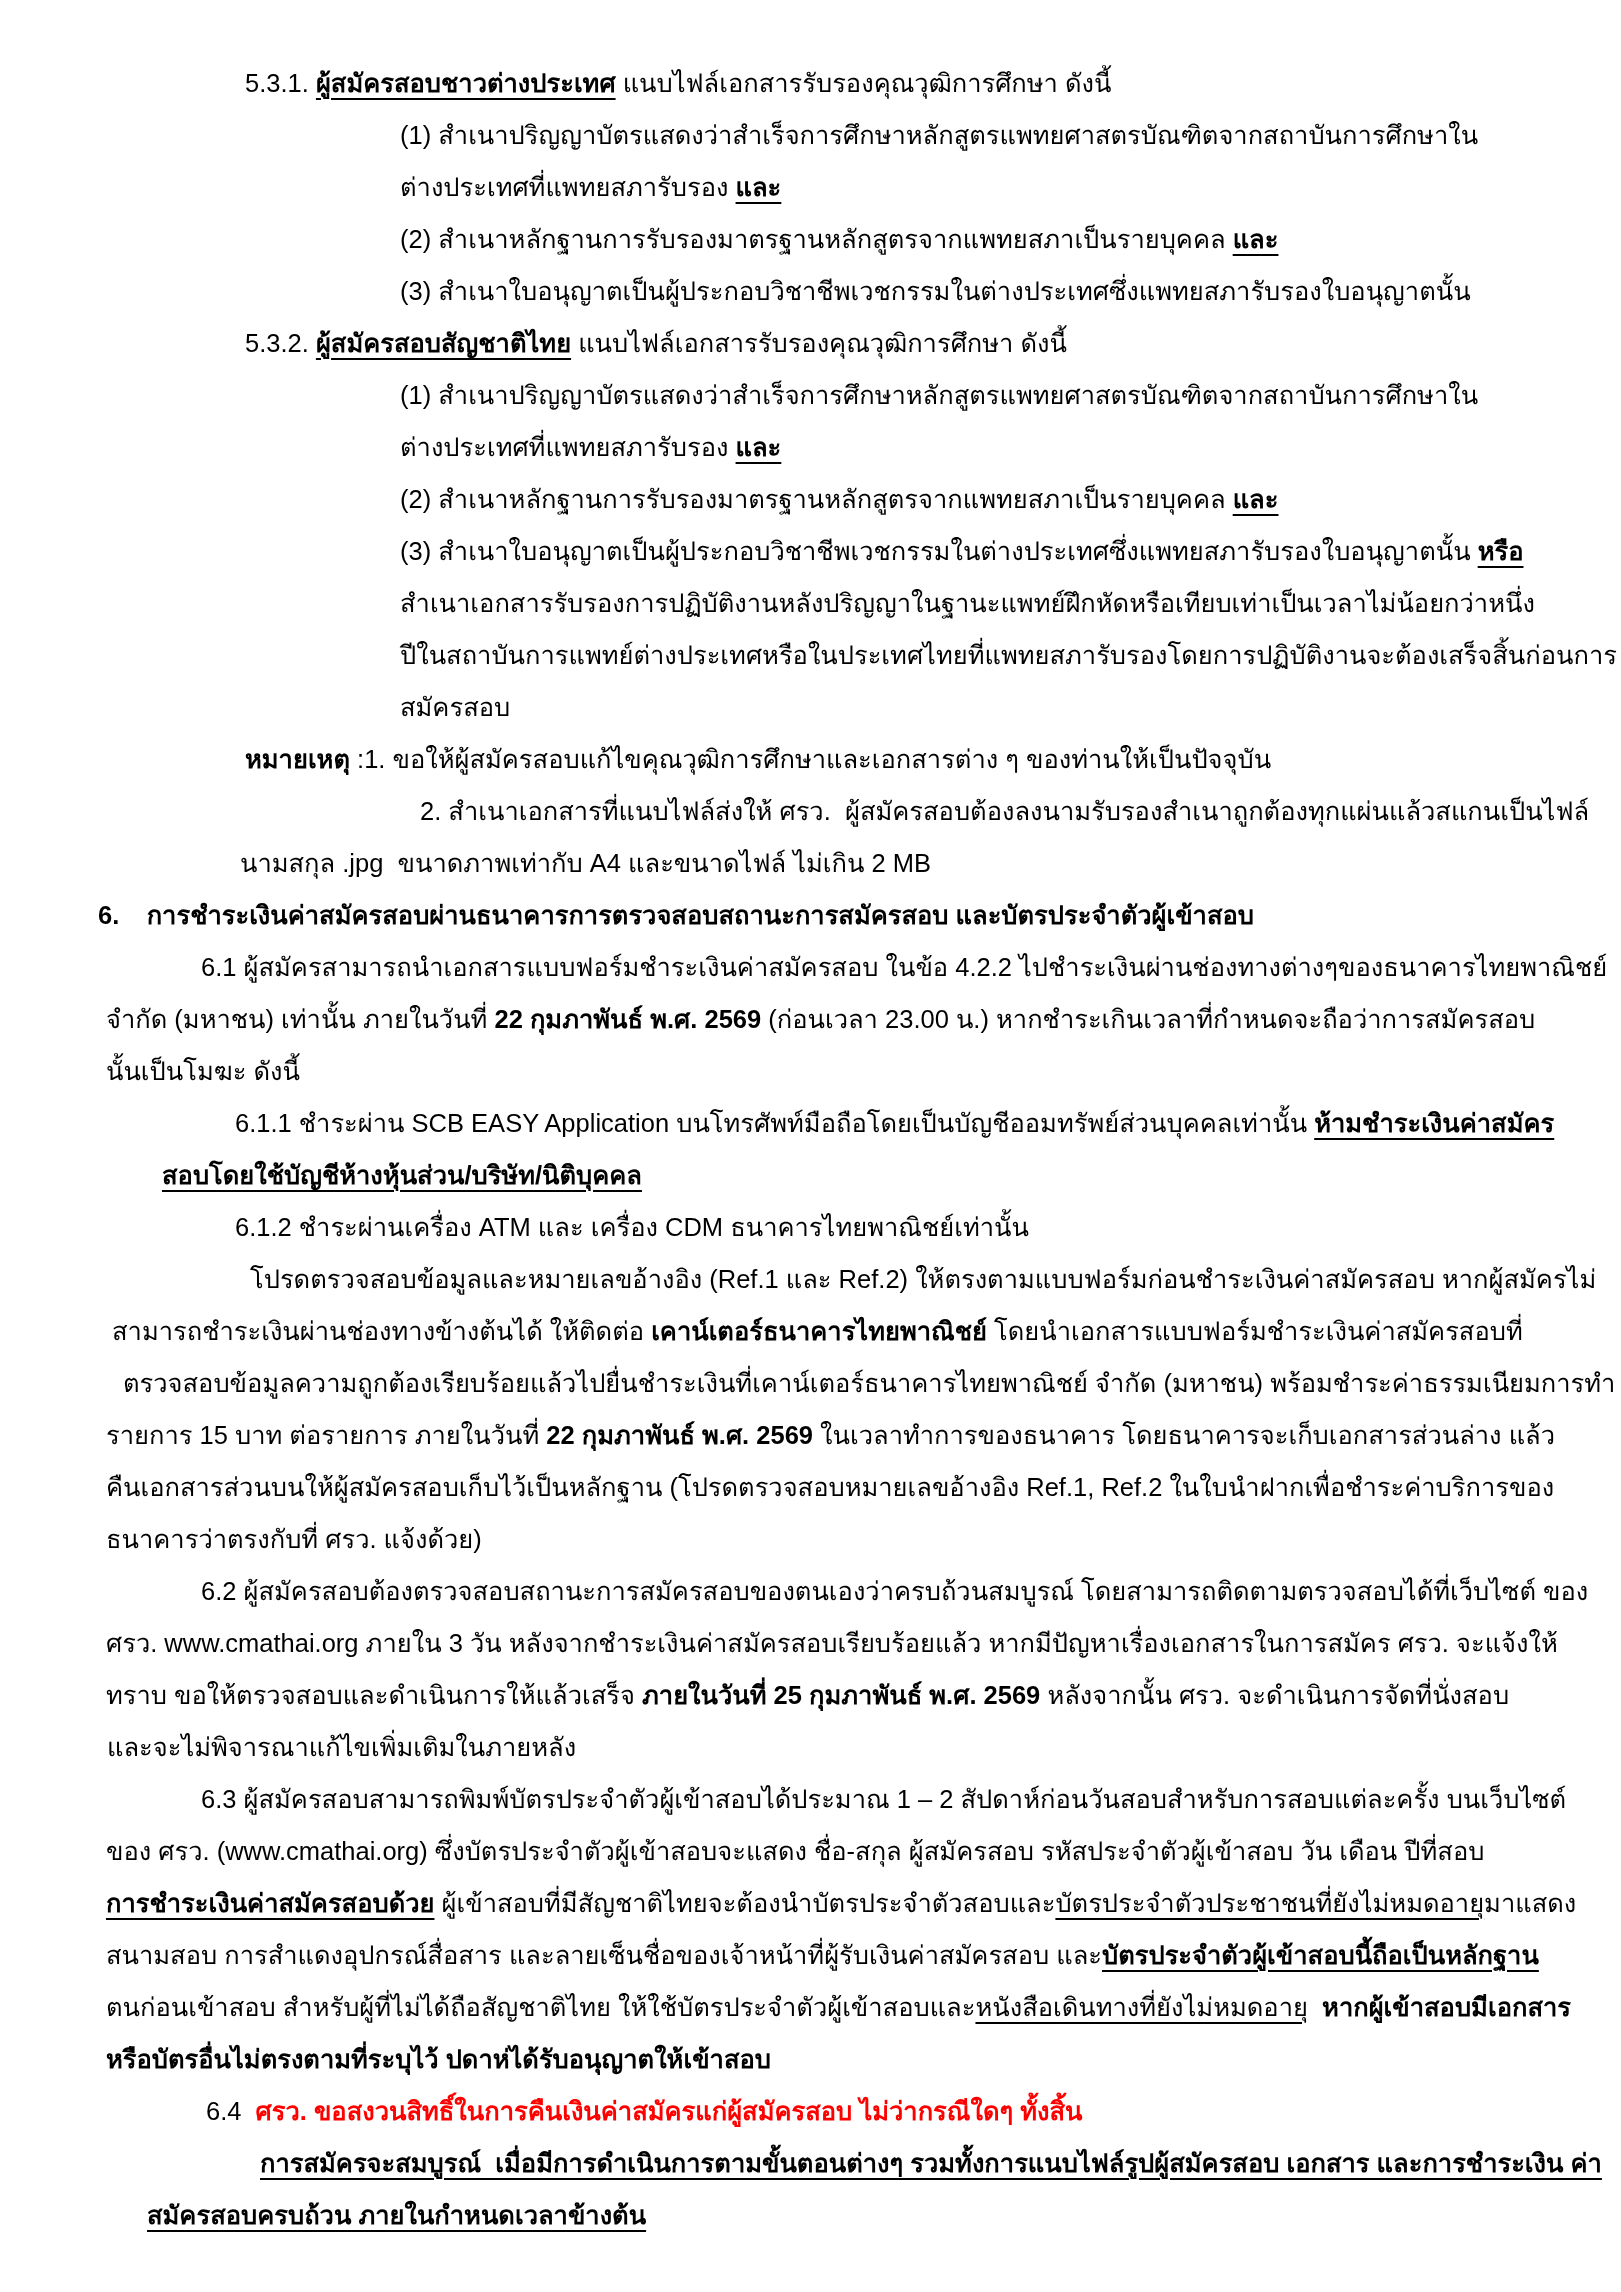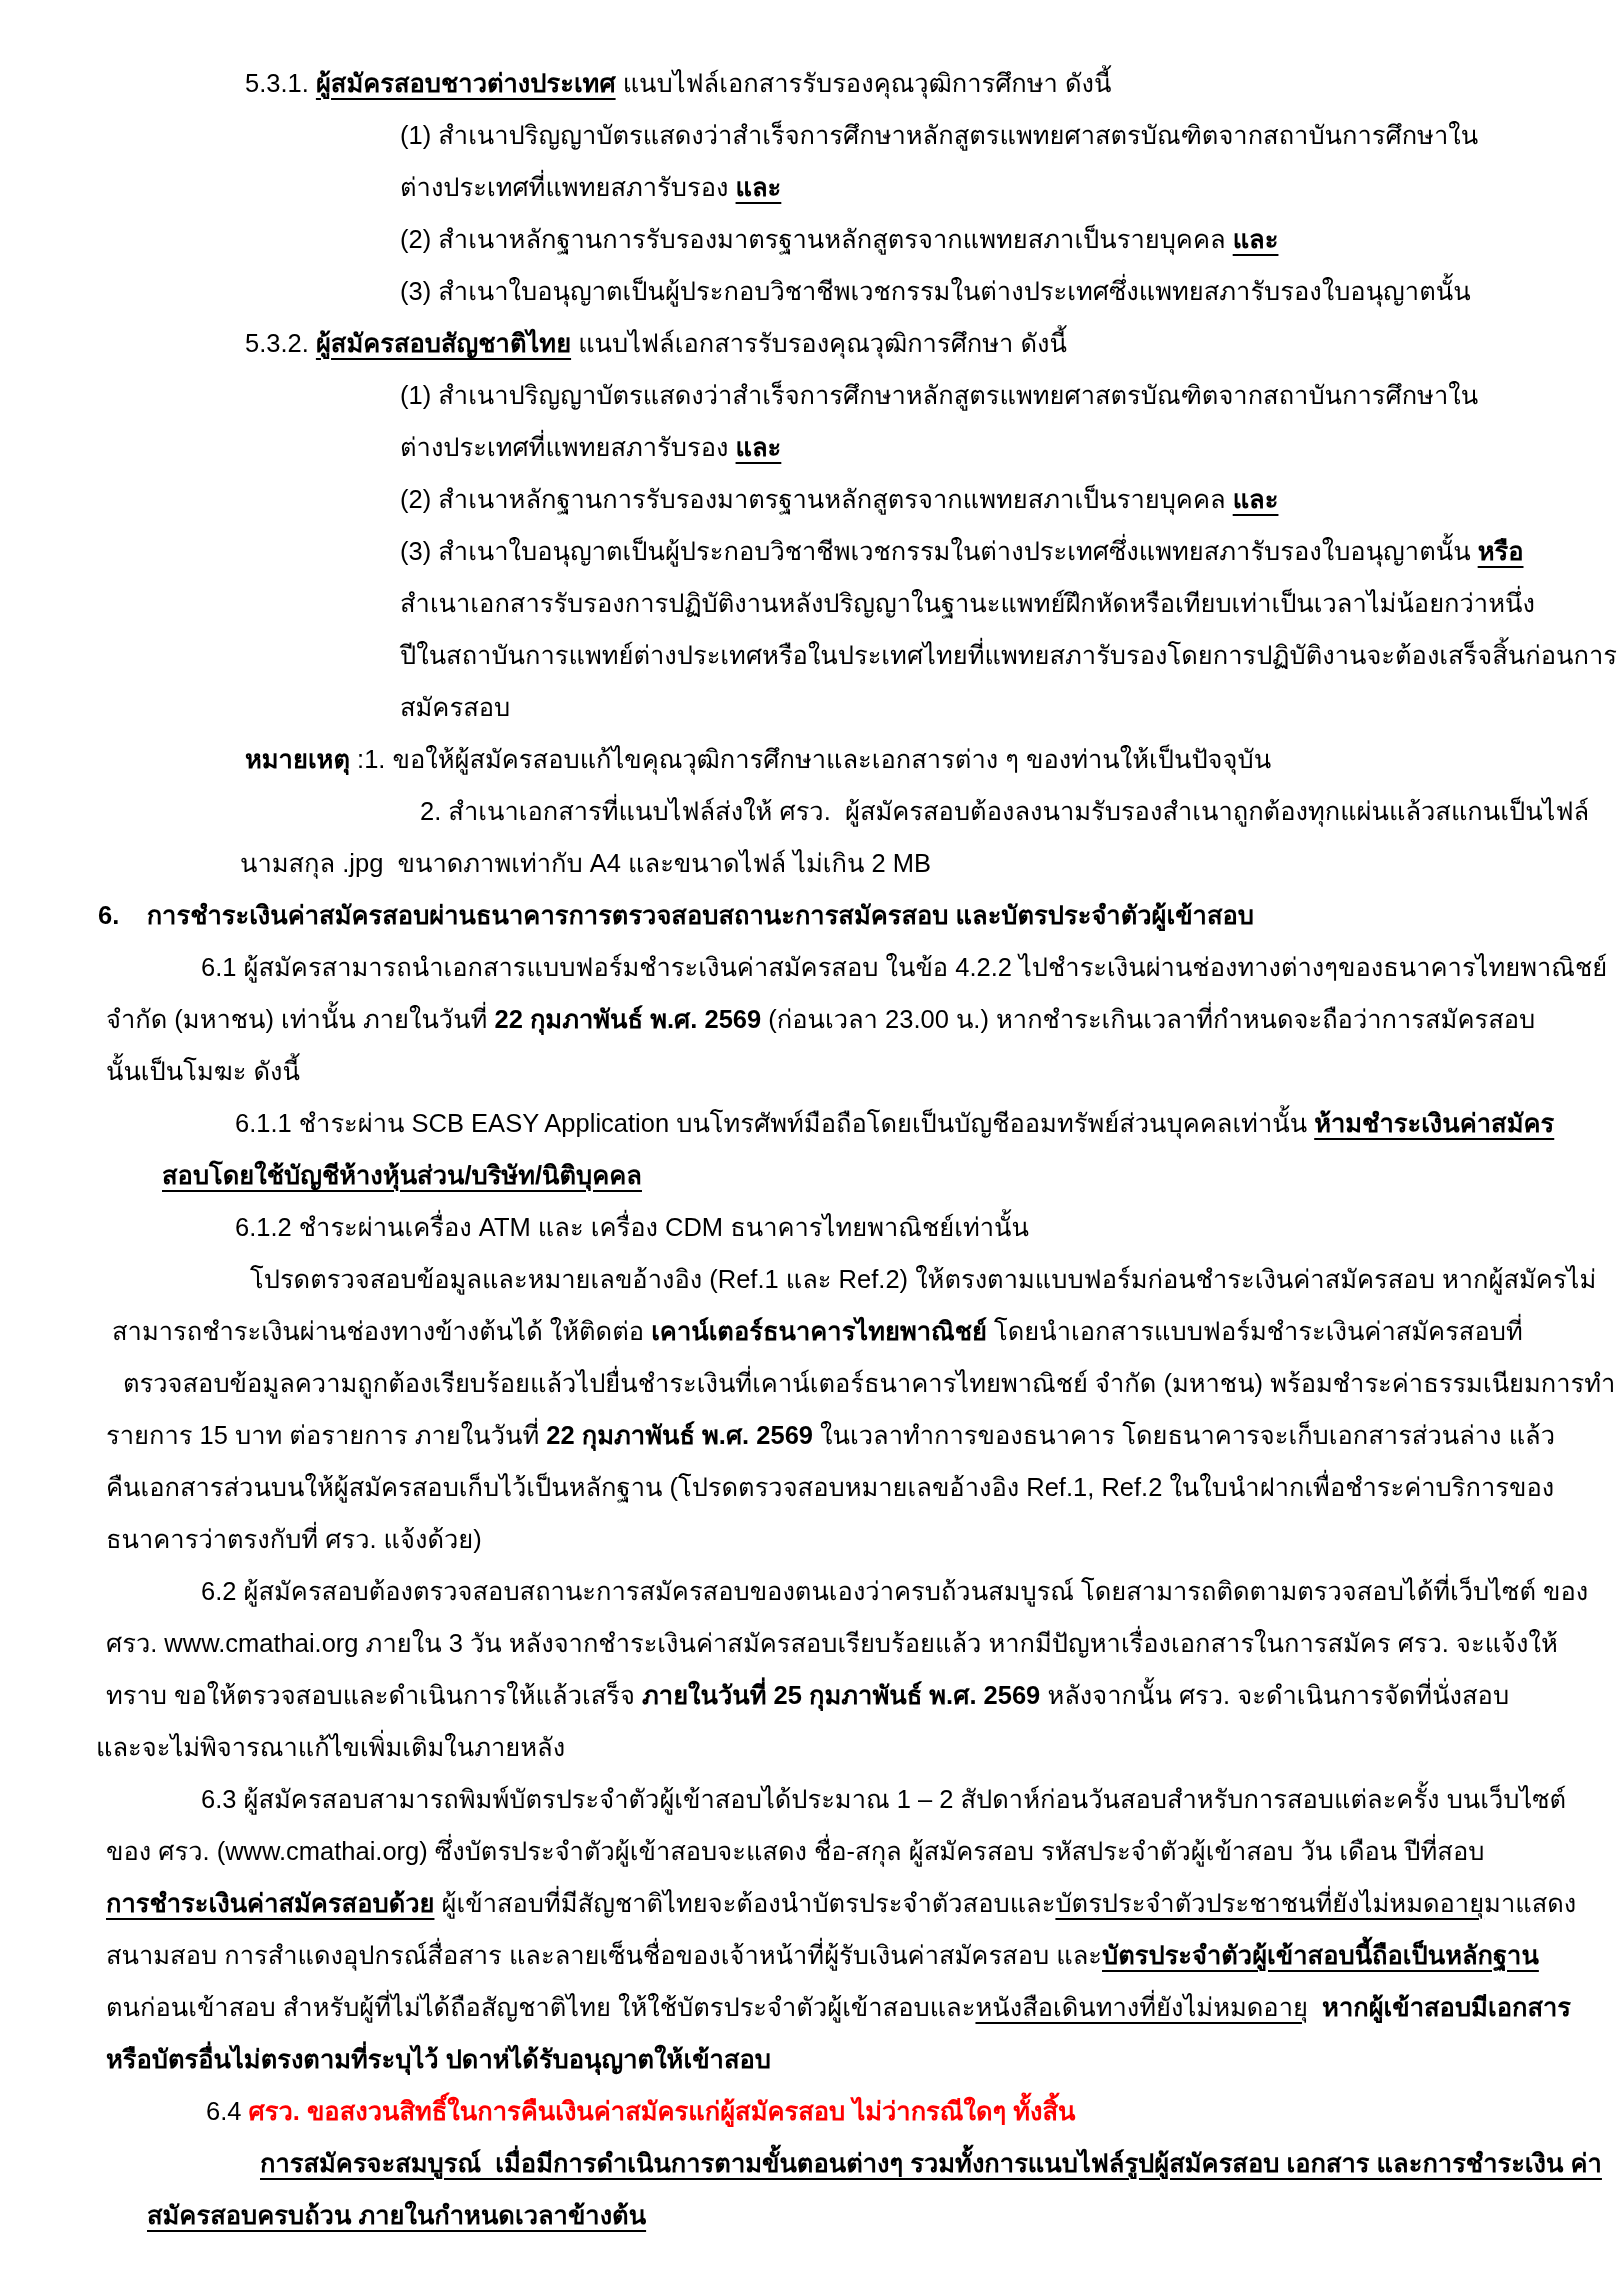--- a/index.html
+++ b/index.html
@@ -27,21 +27,21 @@
     white-space: pre;
     box-sizing: border-box;
   }
   .line span { vertical-align: baseline; }
   .b { font-weight: 700; }
   .u {
     text-decoration: underline;
     text-decoration-thickness: 2px;
     text-underline-offset: 5.9px;
   }
-  .red { color: var(--red, #ff0000); }
+  .red { color: var(--red, #ff0000); margin-left: 7px; }
 </style>
 </head>
 <body>
 
 <div class="page" style="--red: #ff0000; background: rgb(255, 255, 255); color: rgb(0, 0, 0);">
     <div class="line" style="padding-left: 245px;"><span>5.3.1. </span><span class="b u">ผู้สมัครสอบชาวต่างประเทศ</span><span> แนบไฟล์เอกสารรับรองคุณวุฒิการศึกษา ดังนี้</span></div>
     <div class="line" style="padding-left: 400px;"><span>(1) สำเนาปริญญาบัตรแสดงว่าสำเร็จการศึกษาหลักสูตรแพทยศาสตรบัณฑิตจากสถาบันการศึกษาใน</span></div>
     <div class="line" style="padding-left: 400px;"><span>ต่างประเทศที่แพทยสภารับรอง </span><span class="b u">และ</span></div>
     <div class="line" style="padding-left: 400px;"><span>(2) สำเนาหลักฐานการรับรองมาตรฐานหลักสูตรจากแพทยสภาเป็นรายบุคคล </span><span class="b u">และ</span></div>
     <div class="line" style="padding-left: 400px;"><span>(3) สำเนาใบอนุญาตเป็นผู้ประกอบวิชาชีพเวชกรรมในต่างประเทศซึ่งแพทยสภารับรองใบอนุญาตนั้น</span></div>
@@ -65,21 +65,21 @@
     <div class="line" style="padding-left: 235px;"><span>6.1.2 ชำระผ่านเครื่อง ATM และ เครื่อง CDM ธนาคารไทยพาณิชย์เท่านั้น</span></div>
     <div class="line" style="padding-left: 250px;"><span>โปรดตรวจสอบข้อมูลและหมายเลขอ้างอิง (Ref.1 และ Ref.2) ให้ตรงตามแบบฟอร์มก่อนชำระเงินค่าสมัครสอบ หากผู้สมัครไม่</span></div>
     <div class="line" style="padding-left: 112px;"><span>สามารถชำระเงินผ่านช่องทางข้างต้นได้ ให้ติดต่อ </span><span class="b">เคาน์เตอร์ธนาคารไทยพาณิชย์</span><span> โดยนำเอกสารแบบฟอร์มชำระเงินค่าสมัครสอบที่</span></div>
     <div class="line" style="padding-left: 106px; margin-left: 17px;"><span>ตรวจสอบข้อมูลความถูกต้องเรียบร้อยแล้วไปยื่นชำระเงินที่เคาน์เตอร์ธนาคารไทยพาณิชย์ จำกัด (มหาชน) พร้อมชำระค่าธรรมเนียมการทำ</span></div>
     <div class="line" style="padding-left: 106px;"><span>รายการ 15 บาท ต่อรายการ ภายในวันที่ </span><span class="b">22 กุมภาพันธ์ พ.ศ. 2569</span><span> ในเวลาทำการของธนาคาร โดยธนาคารจะเก็บเอกสารส่วนล่าง แล้ว</span></div>
     <div class="line" style="padding-left: 106px;"><span>คืนเอกสารส่วนบนให้ผู้สมัครสอบเก็บไว้เป็นหลักฐาน (โปรดตรวจสอบหมายเลขอ้างอิง Ref.1, Ref.2 ในใบนำฝากเพื่อชำระค่าบริการของ</span></div>
     <div class="line" style="padding-left: 106px;"><span>ธนาคารว่าตรงกับที่ ศรว. แจ้งด้วย)</span></div>
     <div class="line" style="padding-left: 201px;"><span>6.2 ผู้สมัครสอบต้องตรวจสอบสถานะการสมัครสอบของตนเองว่าครบถ้วนสมบูรณ์ โดยสามารถติดตามตรวจสอบได้ที่เว็บไซต์ ของ</span></div>
     <div class="line" style="padding-left: 106px;"><span>ศรว. www.cmathai.org ภายใน 3 วัน หลังจากชำระเงินค่าสมัครสอบเรียบร้อยแล้ว หากมีปัญหาเรื่องเอกสารในการสมัคร ศรว. จะแจ้งให้</span></div>
     <div class="line" style="padding-left: 106px;"><span>ทราบ ขอให้ตรวจสอบและดำเนินการให้แล้วเสร็จ </span><span class="b">ภายในวันที่ 25 กุมภาพันธ์ พ.ศ. 2569</span><span> หลังจากนั้น ศรว. จะดำเนินการจัดที่นั่งสอบ</span></div>
-    <div class="line" style="padding-left: 96px;"><span>และจะไม่พิจารณาแก้ไขเพิ่มเติมในภายหลัง</span></div>
+    <div class="line" style="padding-left: 60px; margin-left: 47px;"><span>และจะไม่พิจารณาแก้ไขเพิ่มเติมในภายหลัง</span></div>
     <div class="line" style="padding-left: 201px;"><span>6.3 ผู้สมัครสอบสามารถพิมพ์บัตรประจำตัวผู้เข้าสอบได้ประมาณ 1 – 2 สัปดาห์ก่อนวันสอบสำหรับการสอบแต่ละครั้ง บนเว็บไซต์</span></div>
     <div class="line" style="padding-left: 106px;"><span>ของ ศรว. (www.cmathai.org) ซึ่งบัตรประจำตัวผู้เข้าสอบจะแสดง ชื่อ-สกุล ผู้สมัครสอบ รหัสประจำตัวผู้เข้าสอบ วัน เดือน ปีที่สอบ</span></div>
     <div class="line" style="padding-left: 106px;"><span class="b u">การชำระเงินค่าสมัครสอบด้วย</span><span> ผู้เข้าสอบที่มีสัญชาติไทยจะต้องนำบัตรประจำตัวสอบและ</span><span class="u">บัตรประจำตัวประชาชนที่ยังไม่หมดอายุ</span><span>มาแสดง</span></div>
     <div class="line" style="padding-left: 106px;"><span>สนามสอบ การสำแดงอุปกรณ์สื่อสาร และลายเซ็นชื่อของเจ้าหน้าที่ผู้รับเงินค่าสมัครสอบ และ</span><span class="b u">บัตรประจำตัวผู้เข้าสอบนี้ถือเป็นหลักฐาน</span></div>
     <div class="line" style="padding-left: 106px;"><span>ตนก่อนเข้าสอบ สำหรับผู้ที่ไม่ได้ถือสัญชาติไทย ให้ใช้บัตรประจำตัวผู้เข้าสอบและ</span><span class="u">หนังสือเดินทางที่ยังไม่หมดอายุ</span><span>  </span><span class="b">หากผู้เข้าสอบมีเอกสาร</span></div>
     <div class="line" style="padding-left: 106px;"><span class="b">หรือบัตรอื่นไม่ตรงตามที่ระบุไว้ ปดาห่ได้รับอนุญาตให้เข้าสอบ</span></div>
     <div class="line" style="padding-left: 206px;"><span>6.4 </span><span class="b red">ศรว. ขอสงวนสิทธิ์ในการคืนเงินค่าสมัครแก่ผู้สมัครสอบ ไม่ว่ากรณีใดๆ ทั้งสิ้น</span></div>
     <div class="line" style="padding-left: 260px;"><span class="b u">การสมัครจะสมบูรณ์  เมื่อมีการดำเนินการตามขั้นตอนต่างๆ รวมทั้งการแนบไฟล์รูปผู้สมัครสอบ เอกสาร และการชำระเงิน ค่า</span></div>
     <div class="line" style="padding-left: 147px;"><span class="b u">สมัครสอบครบถ้วน ภายในกำหนดเวลาข้างต้น</span></div>
   </div>

